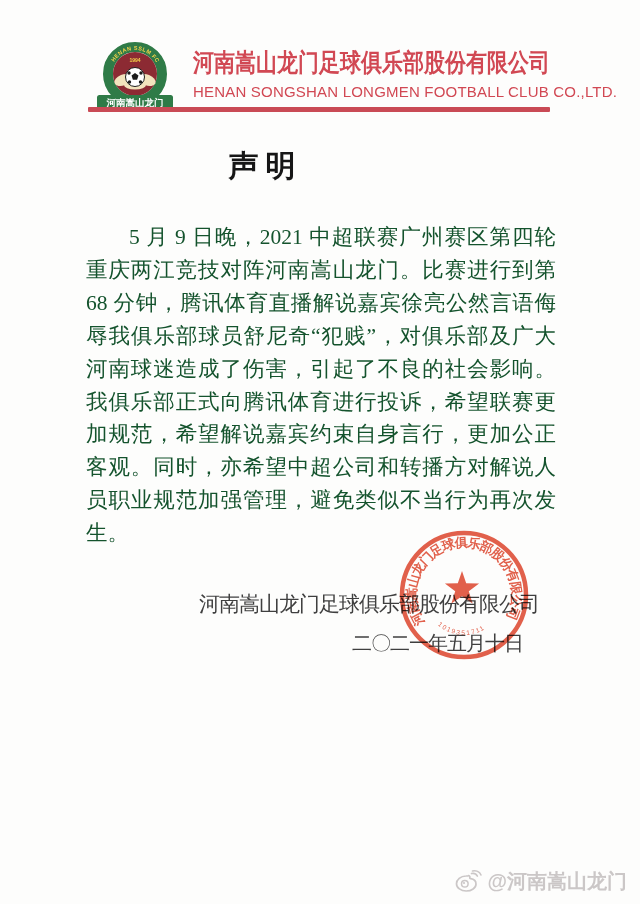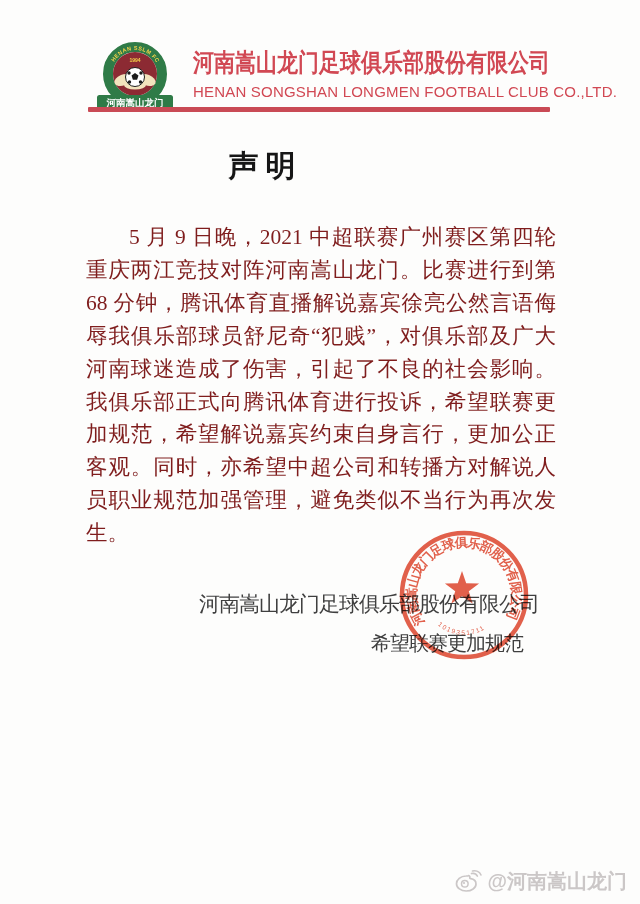--- a/index.html
+++ b/index.html
@@ -40,21 +40,21 @@
   
   .stmt-title {
     position: absolute; left: 0; top: 146px; width: 524px;
     text-align: center; font-size: 30px; font-weight: bold; color: #161616;
     letter-spacing: 7px; padding-left: 7px;
     font-family: "Liberation Serif", serif;
   }
   .stmt-body {
     position: absolute; left: 86px; top: 221px; width: 470px;
     font-family: "Liberation Serif", serif;
-    font-size: 21.5px; line-height: 32.9px; color: #7f1d1d;
+    font-size: 21.5px; line-height: 32.9px; color: #14532d;
     text-align: justify; text-justify: inter-ideograph;
     text-indent: 2em;
   }
 
   
   .sig-block {
     position: absolute; right: 101px; top: 590px; width: 420px;
     text-align: right; font-family: "Liberation Serif", serif; color: #3f3f3f;
   }
   .sig-company { font-size: 21px; letter-spacing: -1px; white-space: nowrap; }
@@ -124,21 +124,21 @@
 
     <div class="head-rule"></div>
   </div>
 
   <div class="stmt-title">声明</div>
 
   <p class="stmt-body">5 月 9 日晚，2021 中超联赛广州赛区第四轮重庆两江竞技对阵河南嵩山龙门。比赛进行到第 68 分钟，腾讯体育直播解说嘉宾徐亮公然言语侮辱我俱乐部球员舒尼奇“犯贱”，对俱乐部及广大河南球迷造成了伤害，引起了不良的社会影响。我俱乐部正式向腾讯体育进行投诉，希望联赛更加规范，希望解说嘉宾约束自身言行，更加公正客观。同时，亦希望中超公司和转播方对解说人员职业规范加强管理，避免类似不当行为再次发生。</p>
 
   <div class="sig-block">
     <div class="sig-company">河南嵩山龙门足球俱乐部股份有限公司</div>
-    <div class="sig-date">希望联赛更加规范</div>
+    <div class="sig-date">二〇二一年五月十日</div>
   </div>
 
   <svg class="seal" viewBox="0 0 136 136" xmlns="http://www.w3.org/2000/svg">
     <circle cx="68" cy="68" r="62" fill="none" stroke="#df4b33" stroke-width="4.5"></circle>
     <polygon fill="#df4b33" points="66,44 61.8,56.2 48.9,56.4 59.2,64.2 55.4,76.6 66,69.2 76.6,76.6 72.8,64.2 83.1,56.4 70.2,56.2"></polygon>
     <defs>
       <path id="sealTextArc" d="M 28.7 95.5 A 48 48 0 1 1 107.3 95.5"></path>
       <path id="sealSerialArc" d="M 37.4 93.7 A 40 40 0 0 0 98.6 93.7"></path>
     </defs>
     <text font-size="13" fill="#df4b33" font-weight="bold" font-family="Liberation Serif, serif">

